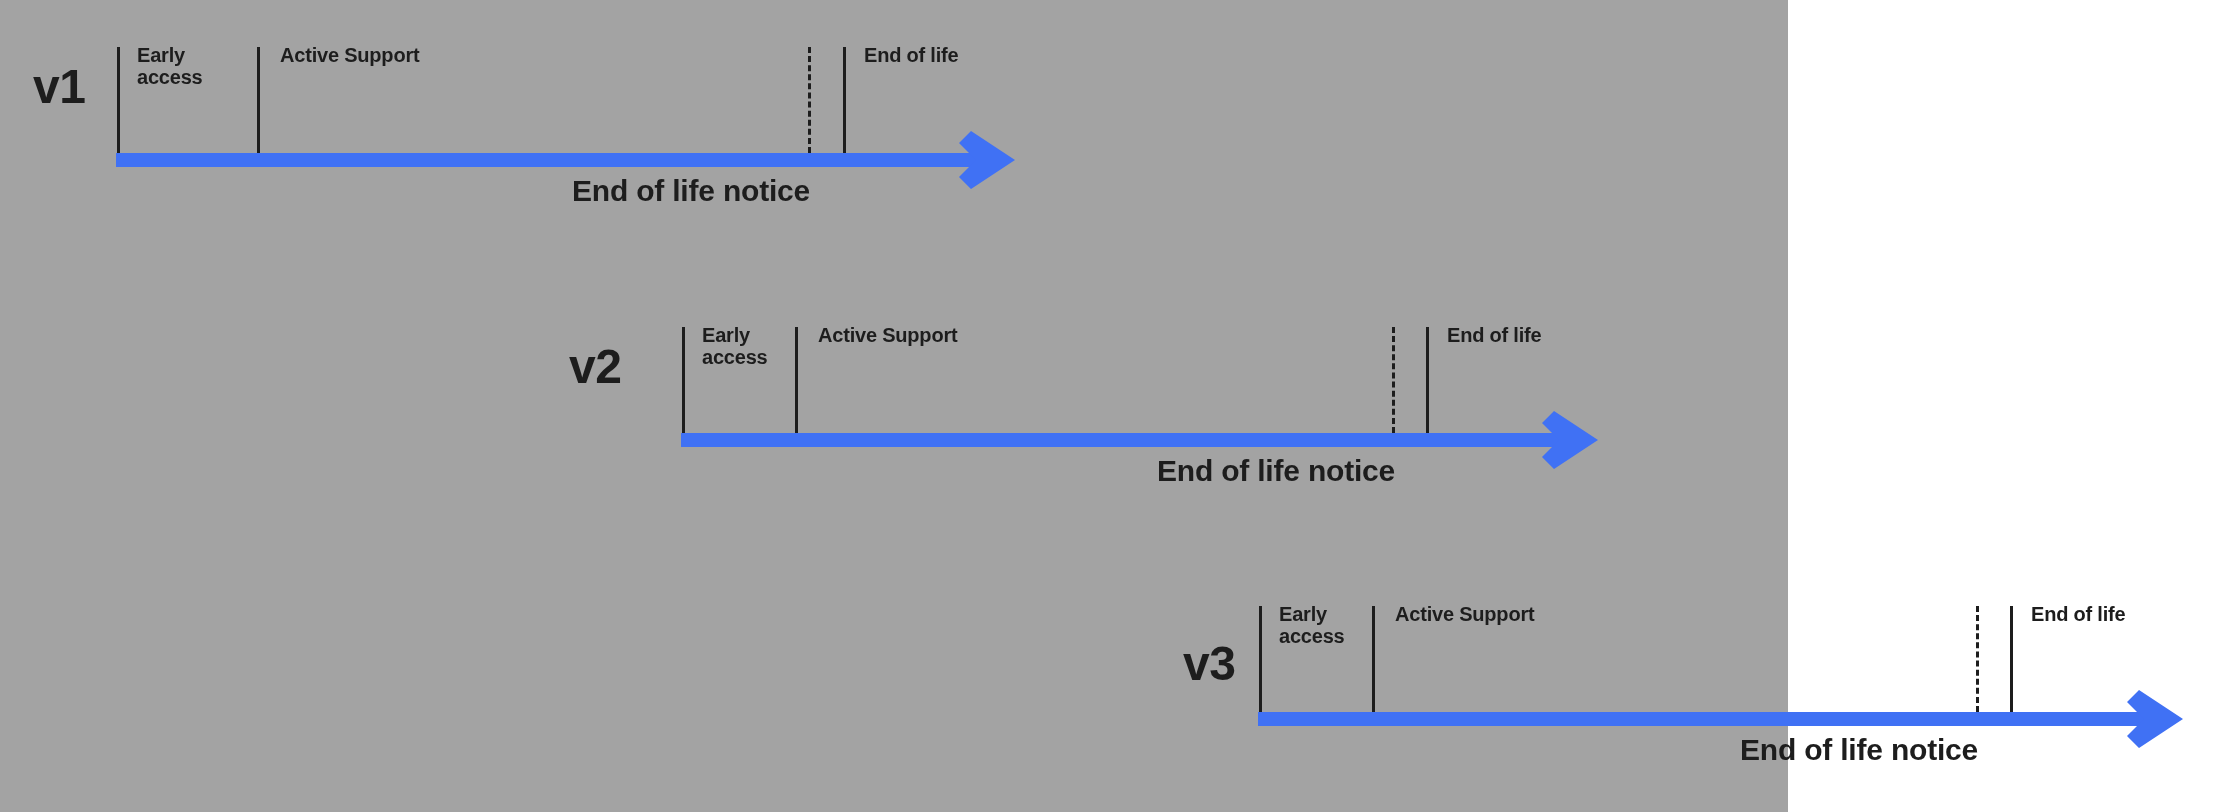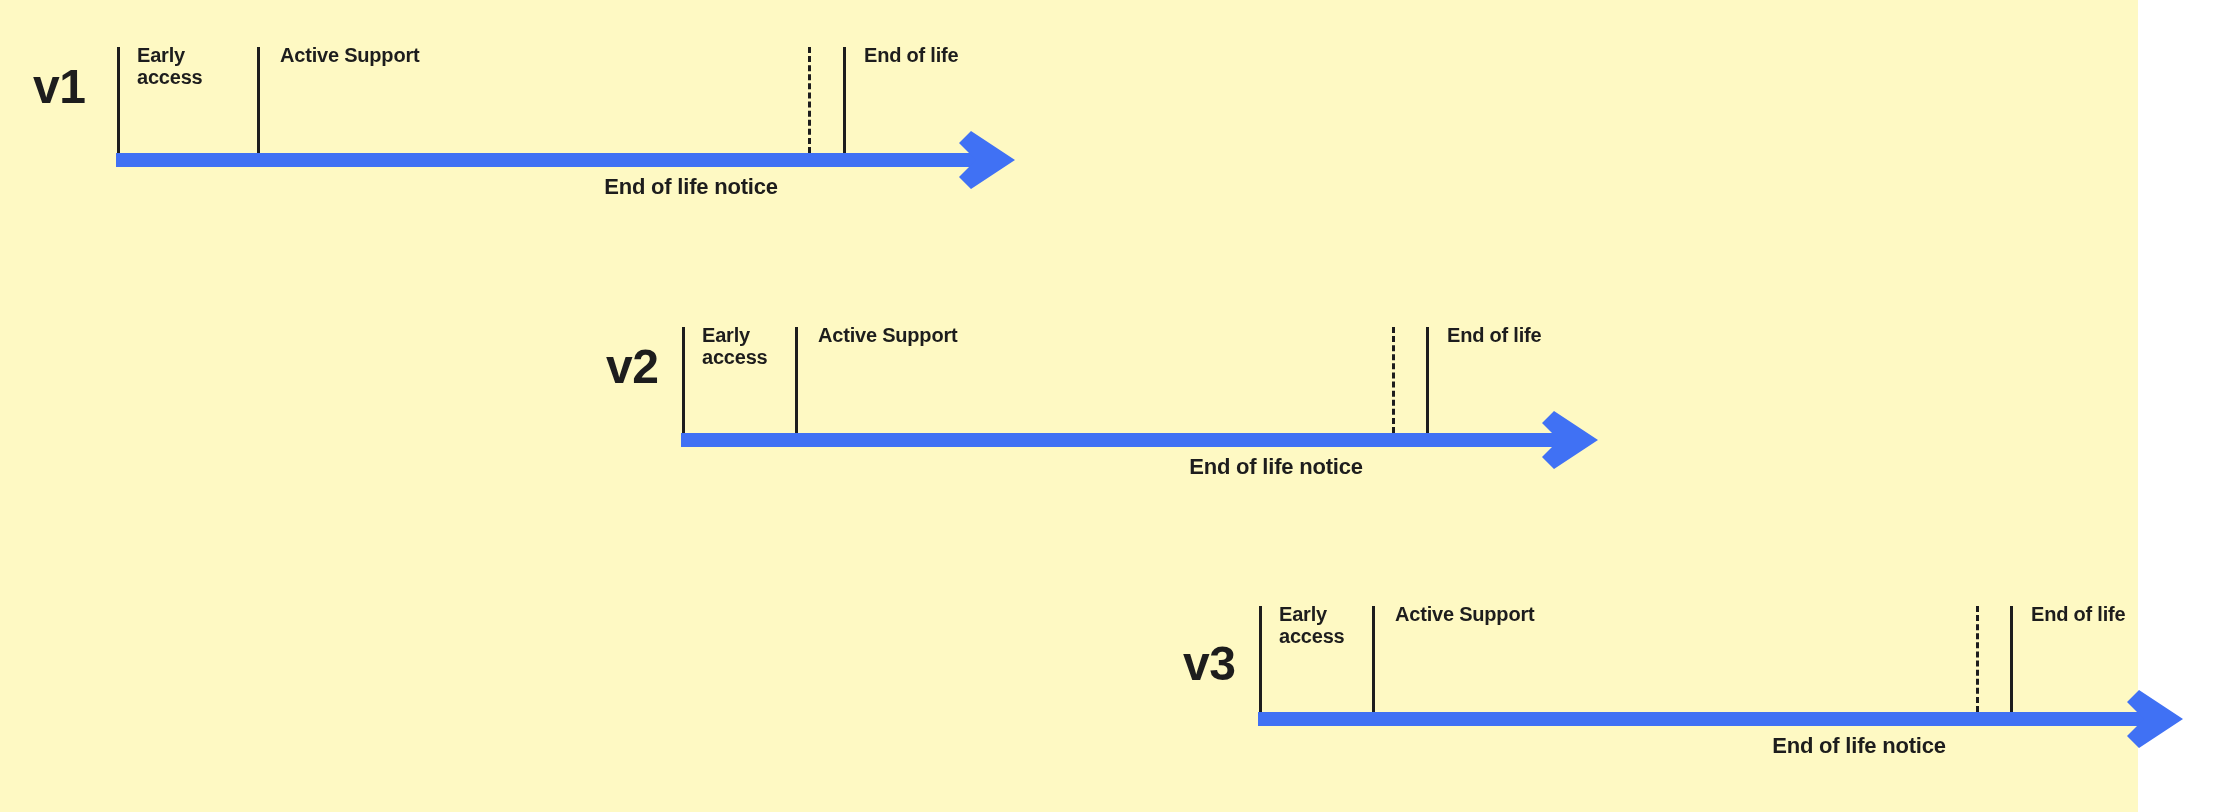--- a/index.html
+++ b/index.html
@@ -8,23 +8,23 @@
     background: #ffffff;
   }
   body {
     font-family: "Liberation Sans", sans-serif;
     width: 2228px;
     height: 812px;
     overflow: hidden;
   }
   #canvas {
     position: relative;
-    width: 2138px;
+    width: 1788px;
     height: 812px;
-    background: #fef9c3;
+    background: #a3a3a3;
     text-decoration: underline;
   }
 
   
   .row {
     position: absolute;
     left: 0;
     top: 0;
   }
 
@@ -70,21 +70,21 @@
 
   
   .arrow-head {
     position: absolute;
     overflow: visible;
   }
 
   
   .notice-label {
     position: absolute;
-    font-size: 22px;
+    font-size: 30px;
     font-weight: bold;
     color: #1d1d1d;
     line-height: 1;
     white-space: nowrap;
     transform: translateX(-50%);
     letter-spacing: -0.2px;
   }
 </style>
 </head>
 <body>
@@ -100,21 +100,21 @@
 access</div>
       <div class="phase-label" style="left: 280px; top: 44px; width: 520px; color: rgb(29, 29, 29);">Active Support</div>
       <div class="phase-label" style="left: 864px; top: 44px; width: 320px; color: rgb(29, 29, 29);">End of life</div>
       <div class="bar" style="left: 116px; top: 153px; width: 863px; background: rgb(64, 113, 244);"></div>
       <div class="arrow-head" style="left: 959px; top: 131px; width: 56px; height: 58px;"><svg width="56" height="58" viewBox="0 0 56 58">
           <path d="M 12 0 L 0 12 L 17 29 L 0 46 L 12 58 L 56 29 Z" fill="#4071f4"></path>
         </svg></div>
       <div class="notice-label" style="left: 691px; top: 176px; color: rgb(29, 29, 29);">End of life notice</div>
     </div>
     <div class="row">
-      <div class="version-label" style="left: 606px; top: 343px; color: rgb(29, 29, 29);">v2</div>
+      <div class="version-label" style="left: 569px; top: 343px; color: rgb(29, 29, 29);">v2</div>
       <div class="vline" style="left: 682px; top: 327px; height: 106px; background: rgb(29, 29, 29);"></div>
       <div class="vline" style="left: 795px; top: 327px; height: 106px; background: rgb(29, 29, 29);"></div>
       <div class="vline dashed" style="left: 1392px; top: 327px; height: 106px; border-left-color: rgb(29, 29, 29);"></div>
       <div class="vline" style="left: 1426px; top: 327px; height: 106px; background: rgb(29, 29, 29);"></div>
       <div class="phase-label" style="left: 702px; top: 324px; width: 120px; color: rgb(29, 29, 29);">Early
 access</div>
       <div class="phase-label" style="left: 818px; top: 324px; width: 520px; color: rgb(29, 29, 29);">Active Support</div>
       <div class="phase-label" style="left: 1447px; top: 324px; width: 320px; color: rgb(29, 29, 29);">End of life</div>
       <div class="bar" style="left: 681px; top: 433px; width: 881px; background: rgb(64, 113, 244);"></div>
       <div class="arrow-head" style="left: 1542px; top: 411px; width: 56px; height: 58px;"><svg width="56" height="58" viewBox="0 0 56 58">

